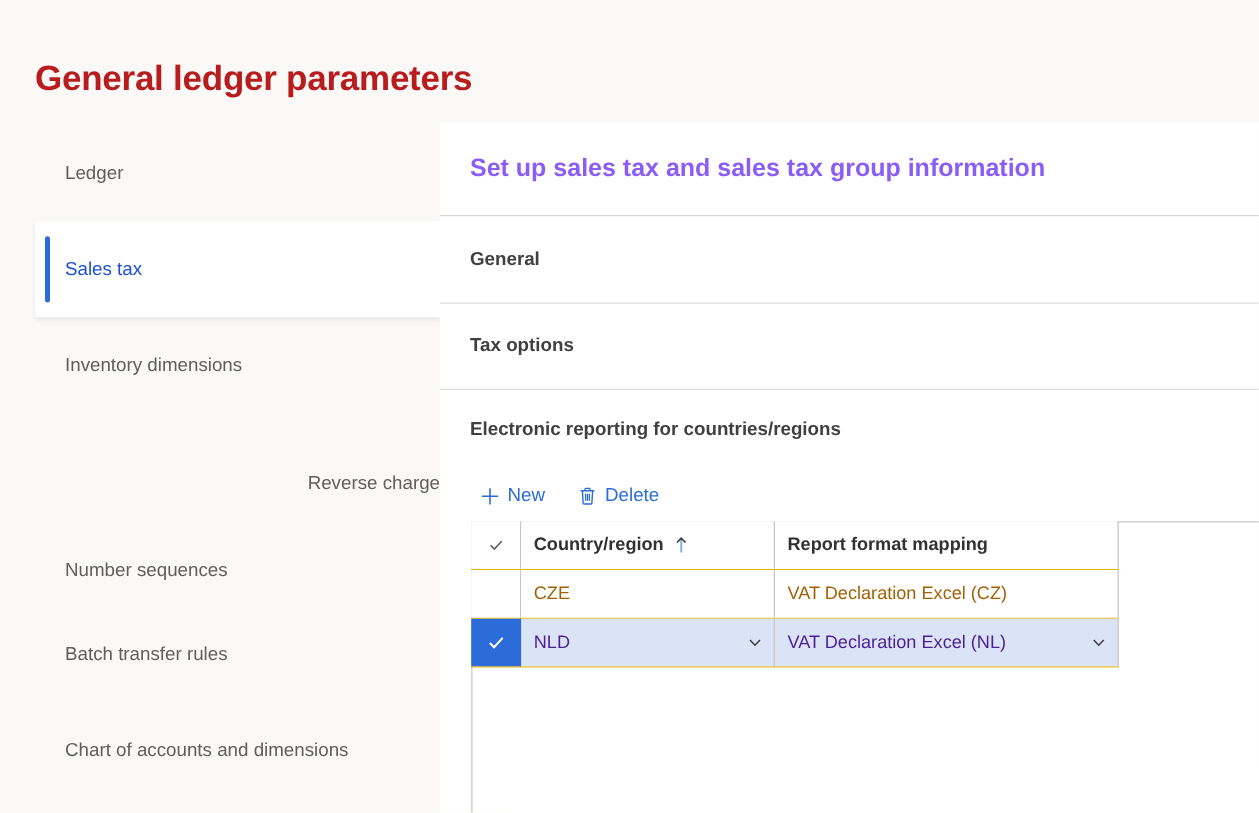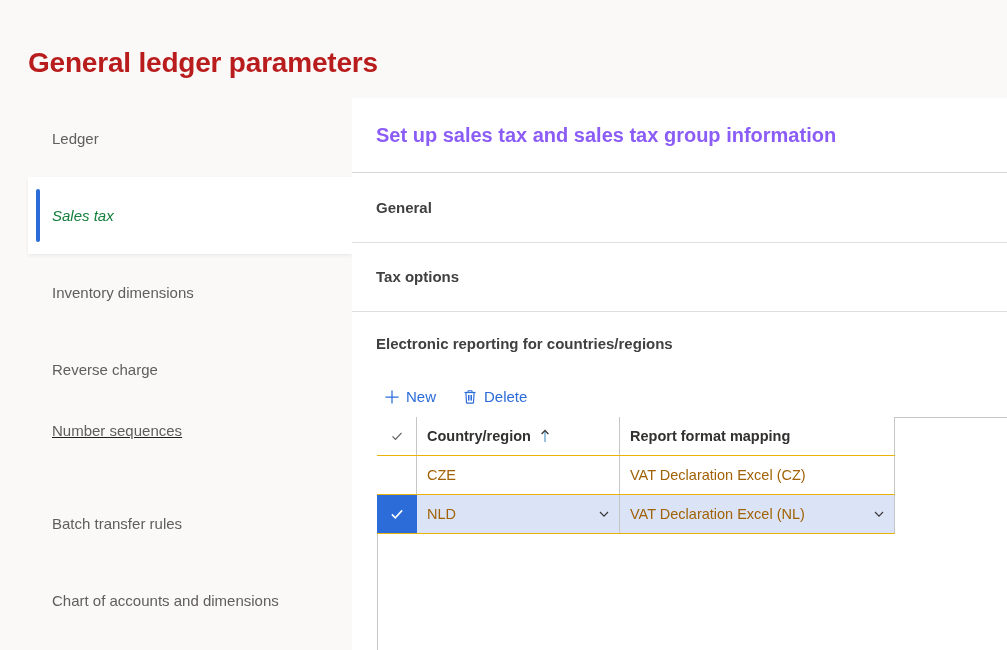--- a/index.html
+++ b/index.html
@@ -61,22 +61,21 @@
     font-size: 15px;
     color: #605e5c;
     line-height: 20px;
     white-space: nowrap;
   }
   .side-item.selected {
     background: #ffffff;
     box-shadow: 0 1.6px 3.6px rgba(0,0,0,0.07), 0 0.3px 0.9px rgba(0,0,0,0.06);
   }
   .side-item.selected .side-label {
-    color: #15803d;
-    font-style: italic;
+    color: #1d4ed8;
   }
   .side-accent {
     position: absolute;
     left: 8px;
     top: 12px;
     bottom: 12px;
     width: 4px;
     border-radius: 2px;
     background: #2b6cd8;
   }
@@ -217,21 +216,21 @@
 
   .grow.header .gcell {
     font-weight: 600;
     color: #323130;
     background: #ffffff;
   }
   .grow.header .c-country { gap: 8px; }
 
   .grow.selected .gcell {
     background: #dbe4f7;
-    color: #a16207;
+    color: #4c1d95;
   }
   .grow.selected .c-check {
     background: #2b6cd8;
     border-right-color: #2b6cd8;
   }
 
   .chev {
     position: absolute;
     right: 8px;
     top: 50%;
@@ -261,25 +260,25 @@
 
     <div class="side-item selected" style="top:79px;">
       <span class="side-accent"></span>
       <span class="side-label">Sales tax</span>
     </div>
 
     <div class="side-item" style="top:156px;">
       <span class="side-label">Inventory dimensions</span>
     </div>
 
-    <div class="side-item" style="top:233px;">
+    <div class="side-item" style="top:250px;justify-content:flex-end;">
       <span class="side-label">Reverse charge</span>
     </div>
 
-    <div class="side-item" style="top:294px;text-decoration:underline;">
+    <div class="side-item" style="top:320px;">
       <span class="side-label">Number sequences</span>
     </div>
 
     <div class="side-item" style="top:387px;">
       <span class="side-label">Batch transfer rules</span>
     </div>
 
     <div class="side-item" style="top:464px;">
       <span class="side-label">Chart of accounts and dimensions</span>
     </div>

